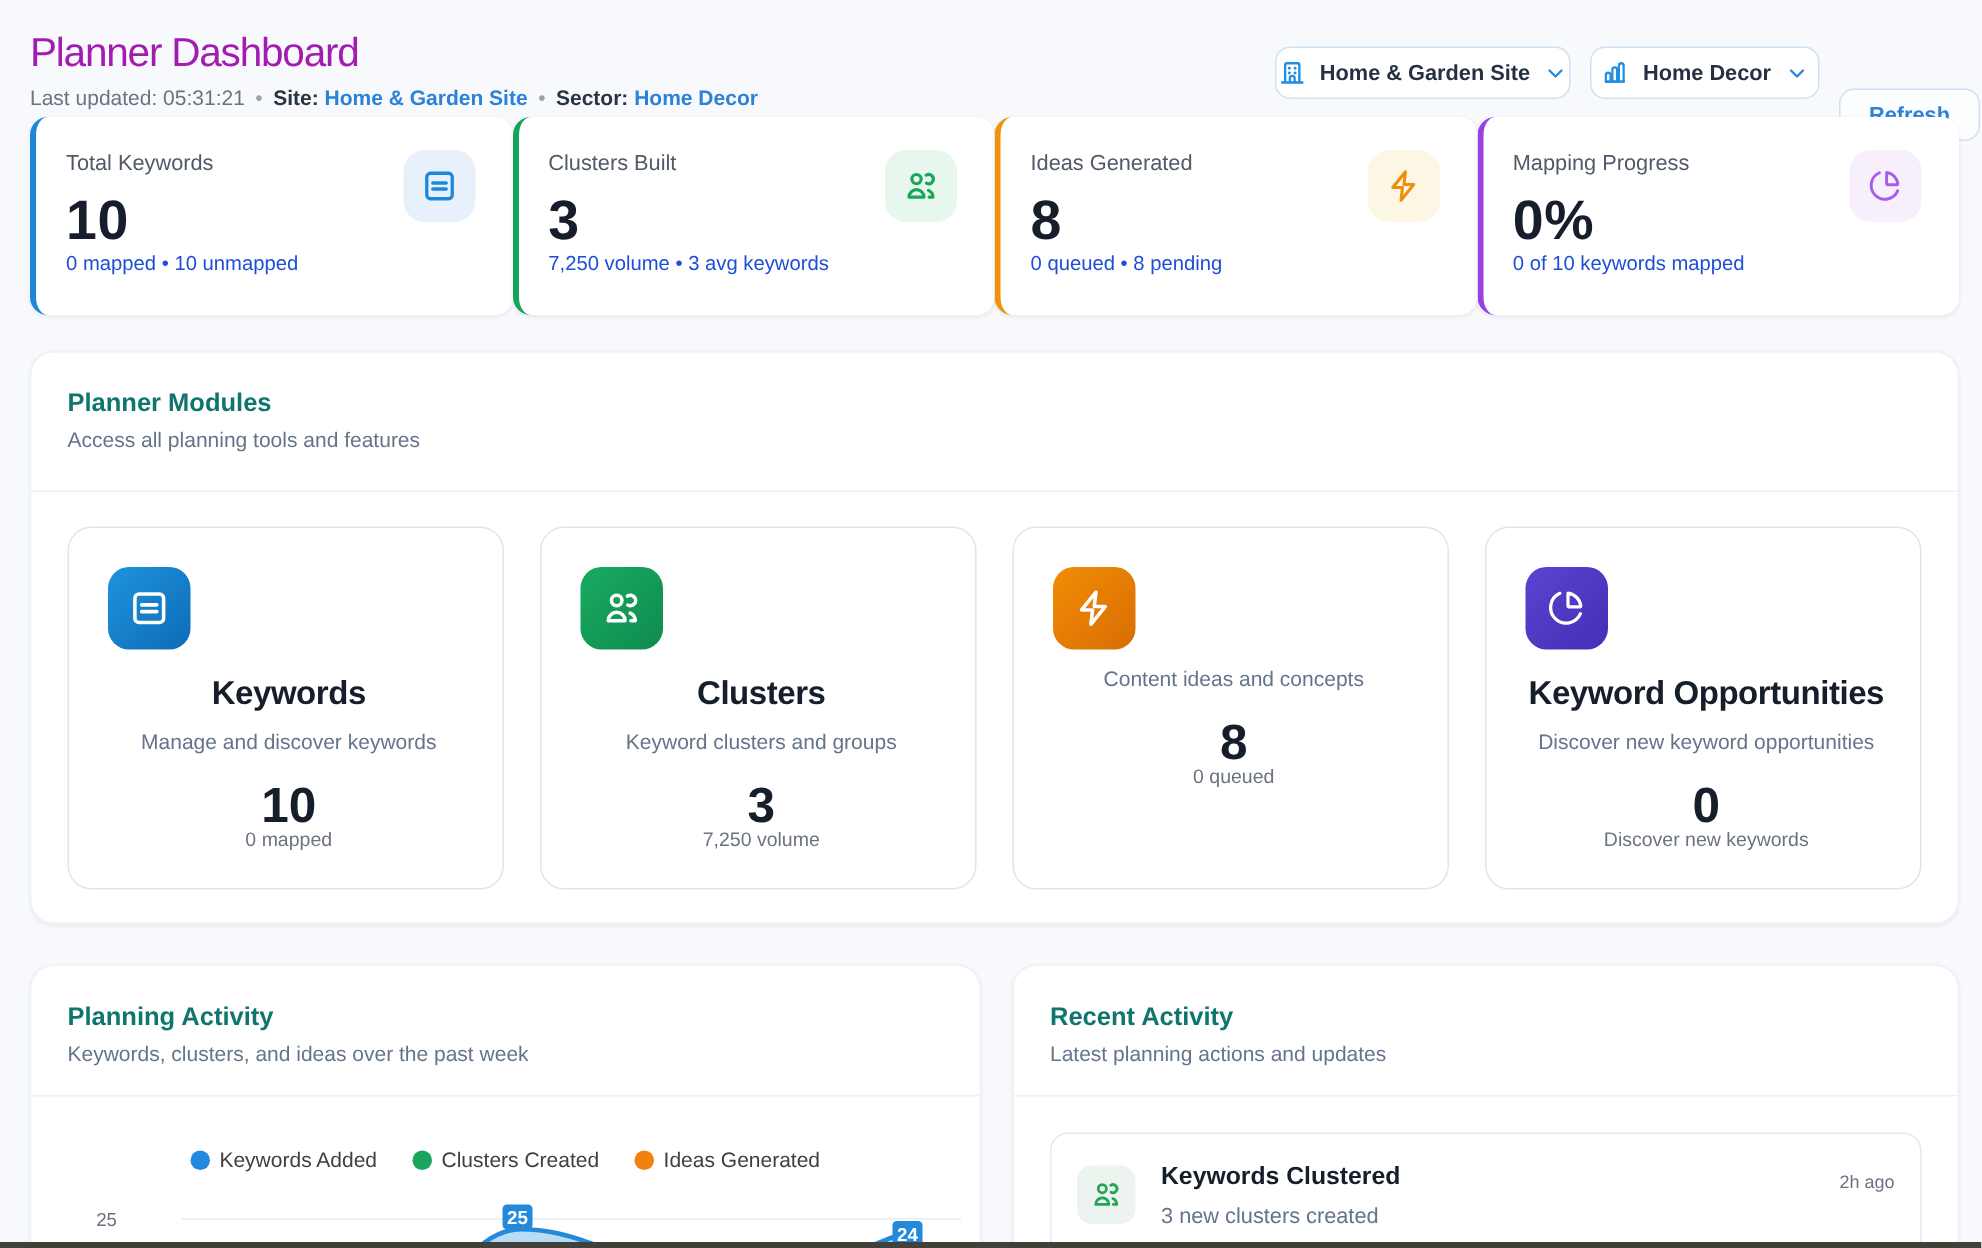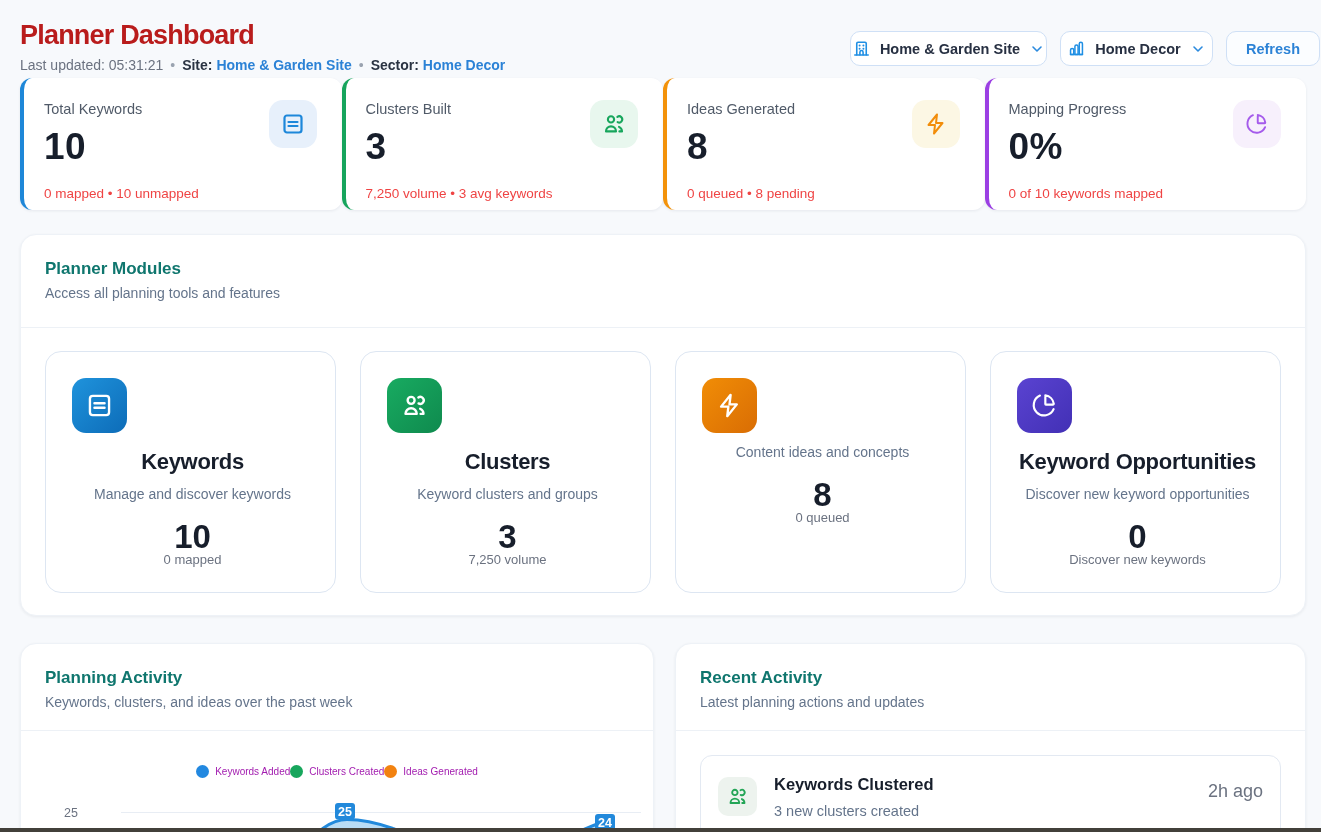--- a/index.html
+++ b/index.html
@@ -1,59 +1,59 @@
 <!DOCTYPE html>
 <html><head>
 <meta charset="utf-8">
 <style>
   * { margin:0; padding:0; box-sizing:border-box; }
   html,body { width:1321px; height:832px; overflow:hidden; }
   body { font-family:"Liberation Sans",sans-serif; background:#f7f9fc; position:relative; }
   .abs { position:absolute; }
-  h1 { font-size:27px; font-weight:bold; color:#b91c1c; letter-spacing:-0.8px; }
+  h1 { font-size:27px; font-weight:normal; color:#a21caf; letter-spacing:-0.8px; }
   .meta { font-size:14px; color:#6b7280; }
   .meta b { color:#2a3342; }
   .meta a { color:#2b82d6; font-weight:bold; text-decoration:none; }
   .dot { color:#9aa3b0; padding:0 7px; }
   .btn { position:absolute; top:31px; height:35px; background:#fff; border:1px solid #cfe0f6; border-radius:10px; display:flex; align-items:center; justify-content:center; gap:9px; font-size:14.5px; font-weight:bold; color:#273042; white-space:nowrap; }
   .btn svg { flex:0 0 auto; }
   
   .stats { left:20px; top:78px; width:1286px; display:grid; grid-template-columns:repeat(4,1fr); }
   .stat { background:#fff; height:132px; border-radius:12px; border-left:4px solid #000; box-shadow:0 1px 3px rgba(30,41,59,.08); position:relative; padding:23px 24px 0 20px; }
   .stat .t { font-size:14.5px; color:#505a68; }
   .stat .n { font-size:37px; font-weight:bold; color:#171e2b; margin-top:9px; letter-spacing:.5px; }
-  .stat .s { font-size:13.5px; color:#ef4444; margin-top:18px; }
+  .stat .s { font-size:13.5px; color:#1d4ed8; margin-top:0; }
   .stat .ic { position:absolute; top:22px; right:25px; width:48px; height:48px; border-radius:14px; display:flex; align-items:center; justify-content:center; }
   
   .card { background:#fff; border-radius:16px; box-shadow:0 1px 3px rgba(30,41,59,.07); border:1px solid #eef2f7; }
   .card .hd { padding:24px 24px 0 24px; }
   .card .hd .h { font-size:17px; font-weight:bold; color:#0f766e; }
   .card .hd .sub { font-size:14px; color:#64748b; margin-top:6px; }
   .card .divider { border-top:1px solid #edf1f6; margin-top:26px; }
   .bcard .divider { margin-top:20px; }
   
   .modules { left:20px; top:234px; width:1286px; height:382px; }
   .modgrid { display:grid; grid-template-columns:repeat(4,1fr); gap:24px; padding:23px 24px; }
   .mod { border:1px solid #dde6f2; border-radius:16px; height:242px; padding:26px 22px 0 26px; background:#fff;text-align:center; }
   .mod .tile { width:55px; height:55px; border-radius:14px; display:flex; align-items:center; justify-content:center; }
   .mod .mt { font-size:22px; font-weight:bold; color:#171e2b; margin-top:16px; letter-spacing:-0.3px; }
   .mod .md { font-size:14px; color:#64748b; margin-top:11px; }
   .mod .mn { font-size:33px; font-weight:bold; color:#171e2b; margin-top:16px; }
   .mod .ms { font-size:13px; color:#6b7280; margin-top:-4px; }
   
   .bottom { left:20px; top:643px; width:1286px; display:grid; grid-template-columns:634px 1fr; gap:21px; }
   .bcard { height:260px; }
-  .legend { display:flex; justify-content:center; gap:0; margin-top:34px; font-size:10px; color:#a21caf; align-items:center; }
+  .legend { display:flex; justify-content:center; gap:24px; margin-top:34px; font-size:14px; color:#404040; align-items:center; }
   .legend .li { display:flex; align-items:center; gap:6px; }
   .legend .d { width:13px; height:13px; border-radius:50%; }
   .item { margin:24px 24px 0 24px; border:1px solid #e3e9f2; border-radius:12px; height:120px; position:relative; padding:19px 17px 0 17px; }
   .item .itile { position:absolute; left:17px; top:21px; width:39px; height:39px; border-radius:10px; background:#edf3ee; display:flex; align-items:center; justify-content:center; }
   .item .it { margin-left:56px; font-size:16.5px; font-weight:bold; color:#171e2b; }
   .item .is { margin-left:56px; font-size:14.5px; color:#64748b; margin-top:9px; }
-  .item .when { position:absolute; right:17px; top:25px; font-size:18px; color:#6b7280; }
+  .item .when { position:absolute; right:17px; top:25px; font-size:12px; color:#6b7280; }
   .darkbar { position:absolute; left:0; top:827.5px; width:1321px; height:4.5px; background:#42403a; z-index:50; }
 </style>
 </head>
 <body>
   <h1 class="abs" style="left:20px;top:20px;">Planner Dashboard</h1>
   <div class="abs meta" style="left:20px;top:57px;">Last updated: 05:31:21<span class="dot">•</span><b>Site:</b> <a>Home &amp; Garden Site</a><span class="dot">•</span><b>Sector:</b> <a>Home Decor</a></div>
 
   <div class="btn" style="left:850px;width:197px;">
     <svg width="19" height="19" viewBox="0 0 24 24" fill="none" stroke="#1f8fe4" stroke-width="2" stroke-linecap="round" stroke-linejoin="round">
       <path d="M6 20V5.6a1.6 1.6 0 0 1 1.6-1.6h8.8A1.6 1.6 0 0 1 18 5.6V20"></path>
@@ -71,21 +71,21 @@
       <path d="M4.5 19.5v-5.5a2 2 0 0 1 4 0v5.5Z"></path>
       <path d="M10 19.5V9.5a2 2 0 0 1 4 0v10Z"></path>
       <path d="M15.5 19.5V6a2 2 0 0 1 4 0v13.5Z"></path>
       <path d="M4.5 19.5h15"></path>
     </svg>
     <span>Home Decor</span>
     <svg width="16" height="16" viewBox="0 0 24 24" fill="none" stroke="#2b8ade" stroke-width="2.4" stroke-linecap="round" stroke-linejoin="round">
       <path d="M6 9l6 6 6-6"></path>
     </svg>
   </div>
-  <div class="btn" style="left:1226px;width:94px;color:#2b82d6;background:#fbfdff;">Refresh</div>
+  <div class="btn" style="left:1226px;width:94px;color:#2b82d6;background:#fbfdff;margin-top:28px;">Refresh</div>
 
   <div class="abs stats">
     <div class="stat" style="border-left-color:#1e87d8;">
       <div class="t">Total Keywords</div>
       <div class="n">10</div>
       <div class="s">0 mapped • 10 unmapped</div>
       <div class="ic" style="background:#e7f0fb;">
         <svg width="24" height="24" viewBox="0 0 24 24" fill="none" stroke="#1d87da" stroke-width="2.2" stroke-linecap="round" stroke-linejoin="round">
           <rect x="3.5" y="3.5" width="17" height="17" rx="2.5"></rect>
           <path d="M7.5 10h9M7.5 14h9"></path>

